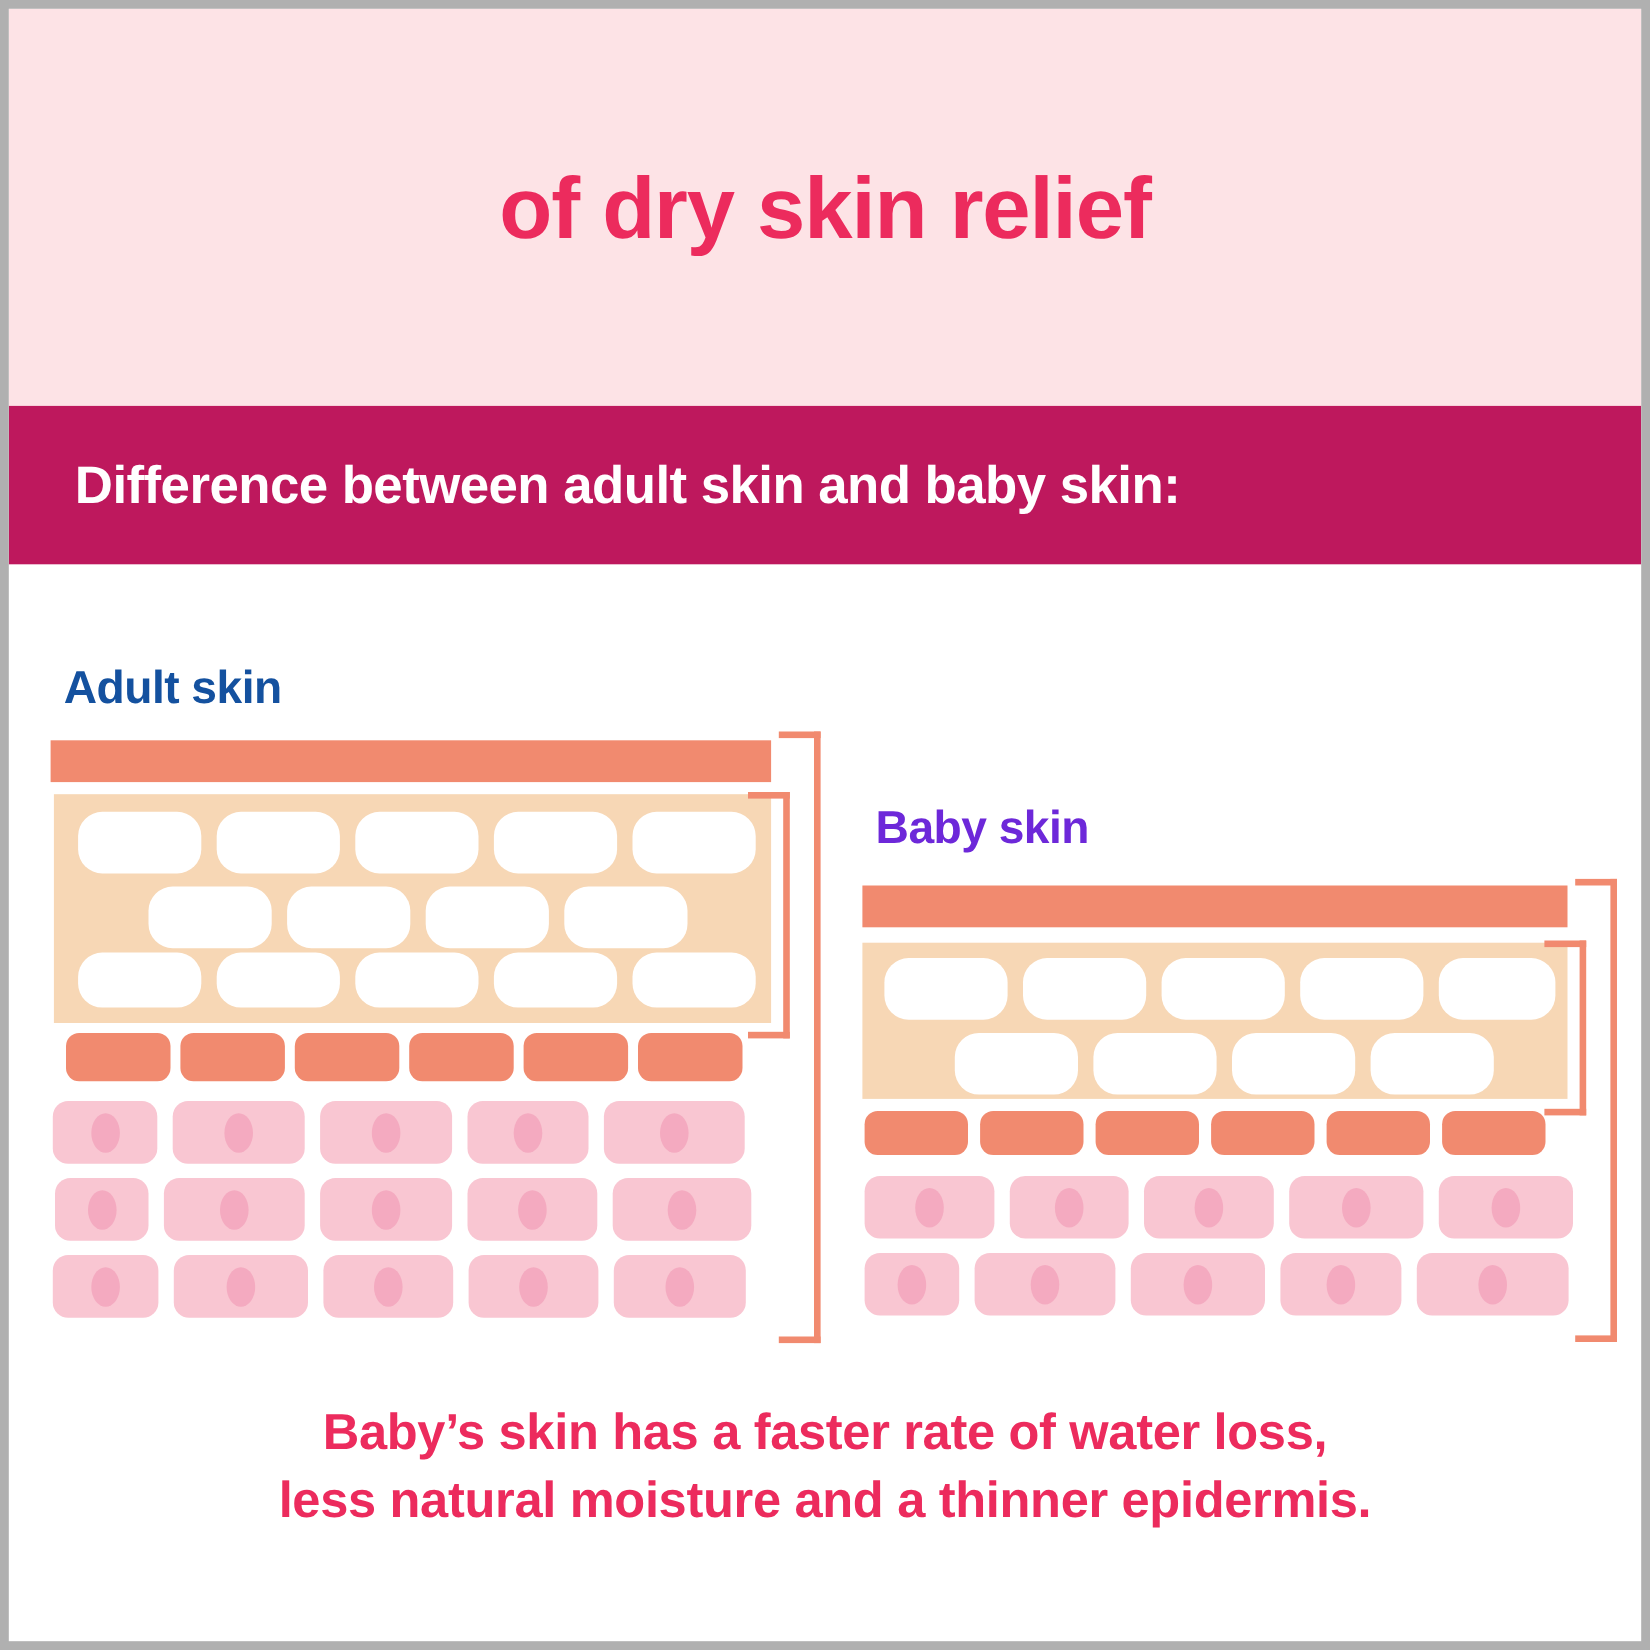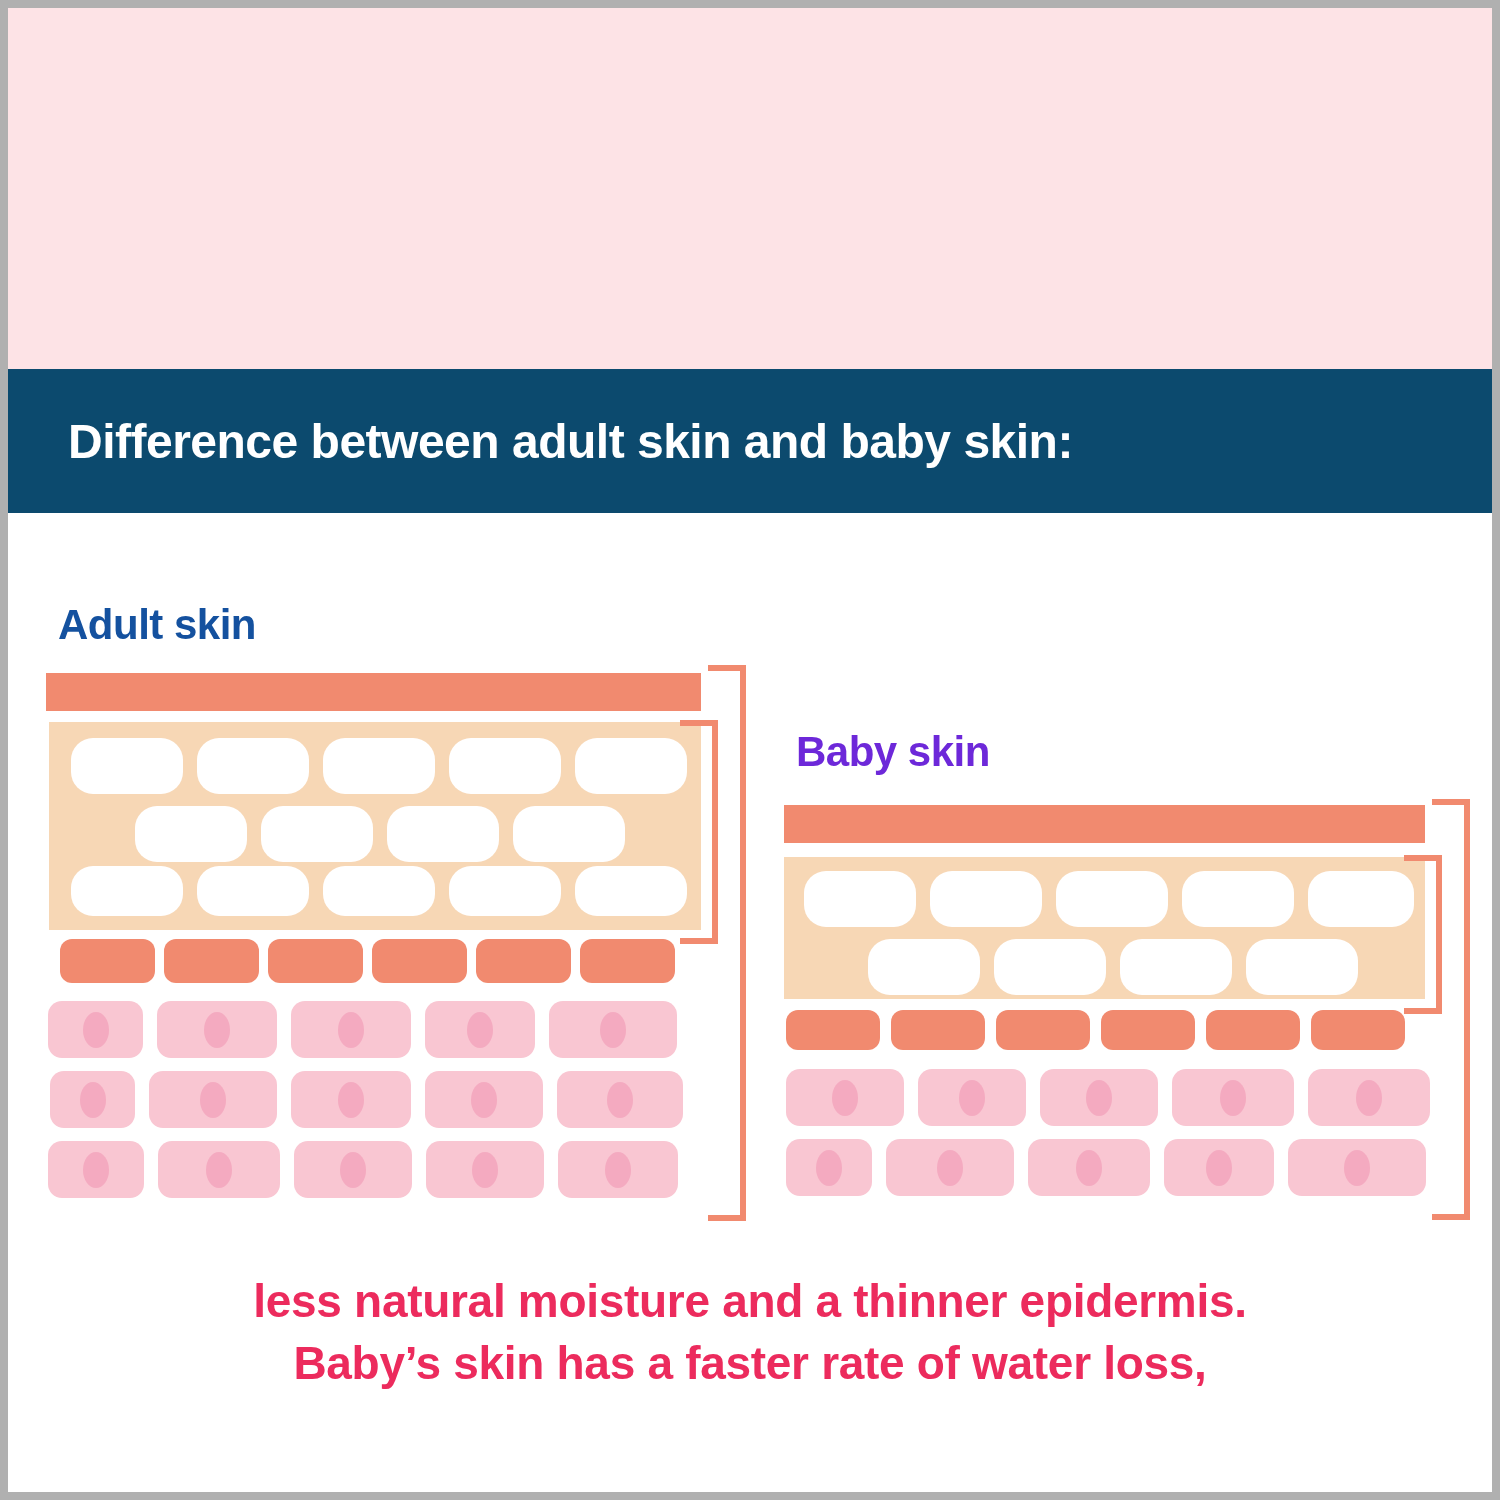--- a/index.html
+++ b/index.html
@@ -28,21 +28,21 @@
     font-weight:bold;
     line-height:1.08;
     text-align:center;
     letter-spacing:-1px;
     width:1260px;
   }
 
   
   .band{
     position:absolute;left:0;top:361px;width:1484px;height:144px;
-    background:#0c4a6e;
+    background:#be185d;
     display:flex;align-items:center;
   }
   .band-title{
     color:#ffffff;
     font-size:48px;
     font-weight:bold;
     padding-left:60px;
     letter-spacing:-0.5px;
   }
 
@@ -124,20 +124,21 @@
     letter-spacing:-0.3px;
   }
 </style>
 </head>
 <body>
 
 <div class="frame">
 
   <div class="hero">
     <div class="hero-title">
+      <div>of dry skin relief</div>
     </div>
   </div>
 
   <div class="band">
     <div class="band-title">Difference between adult skin and baby skin:</div>
   </div>
 
   <div class="diagram">
 
     <div class="panel" style="left:0;top:0;width:740px;height:760px;">
@@ -250,17 +251,17 @@
       </div>
 
       <div class="bracket" style="left:656px;top:342px;width:32px;height:147px;"></div>
 
       <div class="bracket" style="left:684px;top:286px;width:32px;height:409px;"></div>
     </div>
 
   </div>
 
   <div class="caption">
+    <div>Baby’s skin has a faster rate of water loss,</div>
     <div>less natural moisture and a thinner epidermis.</div>
-    <div>Baby’s skin has a faster rate of water loss,</div>
   </div>
 
 </div>
 
 </body></html>

